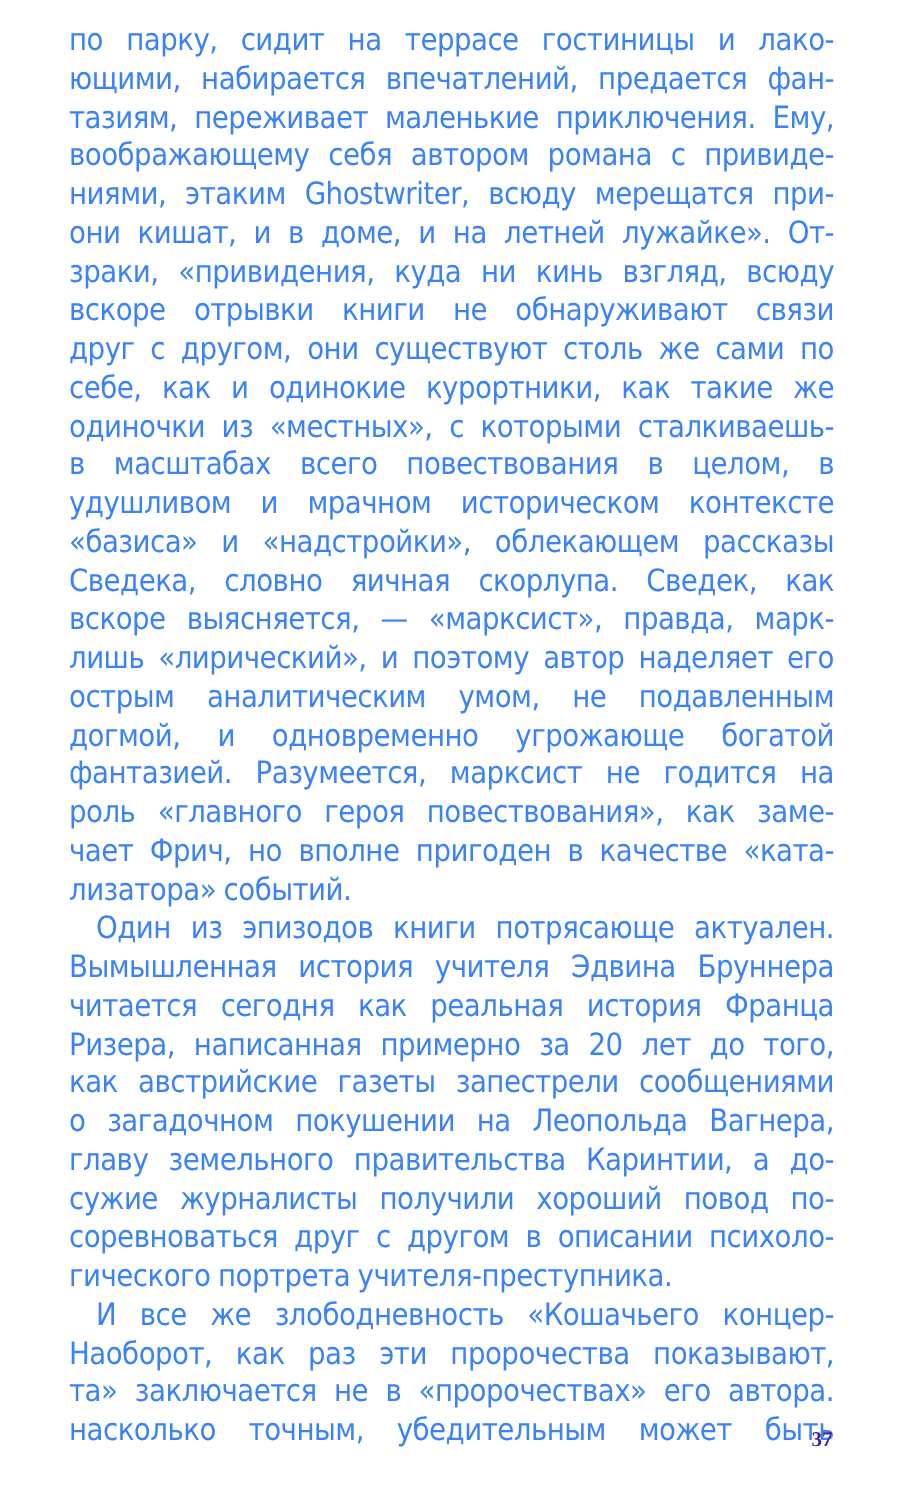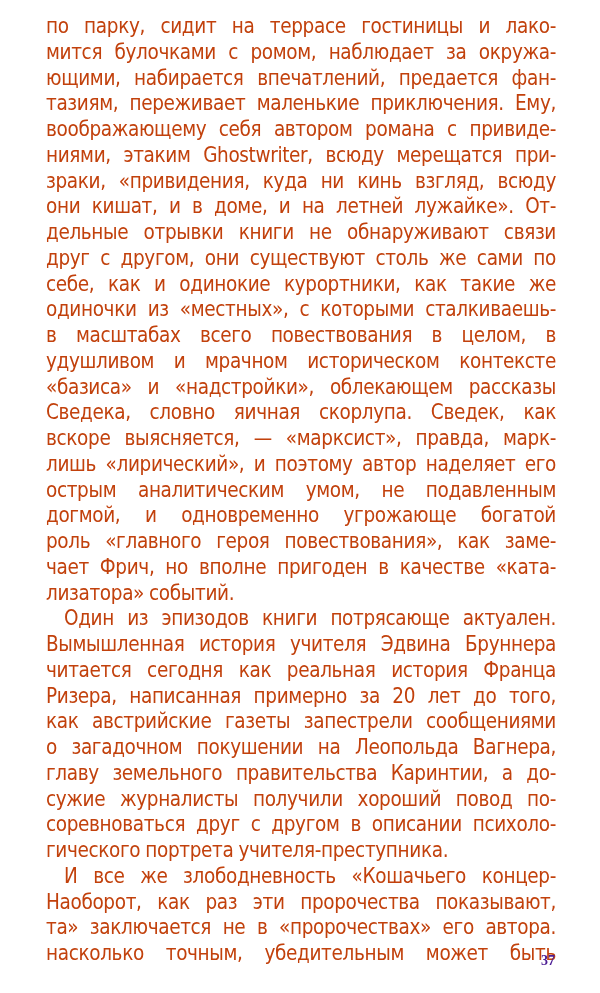--- a/index.html
+++ b/index.html
@@ -17,21 +17,21 @@
       position: absolute;
       left: 46px;
       top: 14px;
       width: 510px;
     }
     .line {
       font-family: "DejaVu Sans", sans-serif;
       font-size: 20.5px;
       line-height: 25.75px;
       height: 25.75px;
-      color: #c2410c;
+      color: #3b82f6;
       white-space: nowrap;
       text-align: justify;
       text-align-last: justify;
       letter-spacing: -0.35px;
       word-spacing: -0.5px;
       font-stretch: condensed;
     }
     .line.last {
       text-align-last: left;
     }
@@ -46,39 +46,39 @@
       font-weight: bold;
       font-size: 14px;
       color: #4c1d95;
     }
   </style>
 </head>
 <body>
 
 <div class="page" id="page-body">
     <div class="line">по парку, сидит на террасе гостиницы и лако-</div>
-    <div class="line">мится булочками с ромом, наблюдает за окружа-</div>
     <div class="line">ющими, набирается впечатлений, предается фан-</div>
     <div class="line">тазиям, переживает маленькие приключения. Ему,</div>
     <div class="line">воображающему себя автором романа с привиде-</div>
     <div class="line">ниями, этаким Ghostwriter, всюду мерещатся при-</div>
+    <div class="line">они кишат, и в доме, и на летней лужайке». От-</div>
     <div class="line">зраки, «привидения, куда ни кинь взгляд, всюду</div>
-    <div class="line">они кишат, и в доме, и на летней лужайке». От-</div>
-    <div class="line">дельные отрывки книги не обнаруживают связи</div>
+    <div class="line">вскоре отрывки книги не обнаруживают связи</div>
     <div class="line">друг с другом, они существуют столь же сами по</div>
     <div class="line">себе, как и одинокие курортники, как такие же</div>
     <div class="line">одиночки из «местных», с которыми сталкиваешь-</div>
     <div class="line">в масштабах всего повествования в целом, в</div>
     <div class="line">удушливом и мрачном историческом контексте</div>
     <div class="line">«базиса» и «надстройки», облекающем рассказы</div>
     <div class="line">Сведека, словно яичная скорлупа. Сведек, как</div>
     <div class="line">вскоре выясняется, — «марксист», правда, марк-</div>
     <div class="line">лишь «лирический», и поэтому автор наделяет его</div>
     <div class="line">острым аналитическим умом, не подавленным</div>
     <div class="line">догмой, и одновременно угрожающе богатой</div>
+    <div class="line">фантазией. Разумеется, марксист не годится на</div>
     <div class="line">роль «главного героя повествования», как заме-</div>
     <div class="line">чает Фрич, но вполне пригоден в качестве «ката-</div>
     <div class="line last">лизатора» событий.</div>
     <div class="line indent">Один из эпизодов книги потрясающе актуален.</div>
     <div class="line">Вымышленная история учителя Эдвина Бруннера</div>
     <div class="line">читается сегодня как реальная история Франца</div>
     <div class="line">Ризера, написанная примерно за 20 лет до того,</div>
     <div class="line">как австрийские газеты запестрели сообщениями</div>
     <div class="line">о загадочном покушении на Леопольда Вагнера,</div>
     <div class="line">главу земельного правительства Каринтии, а до-</div>

